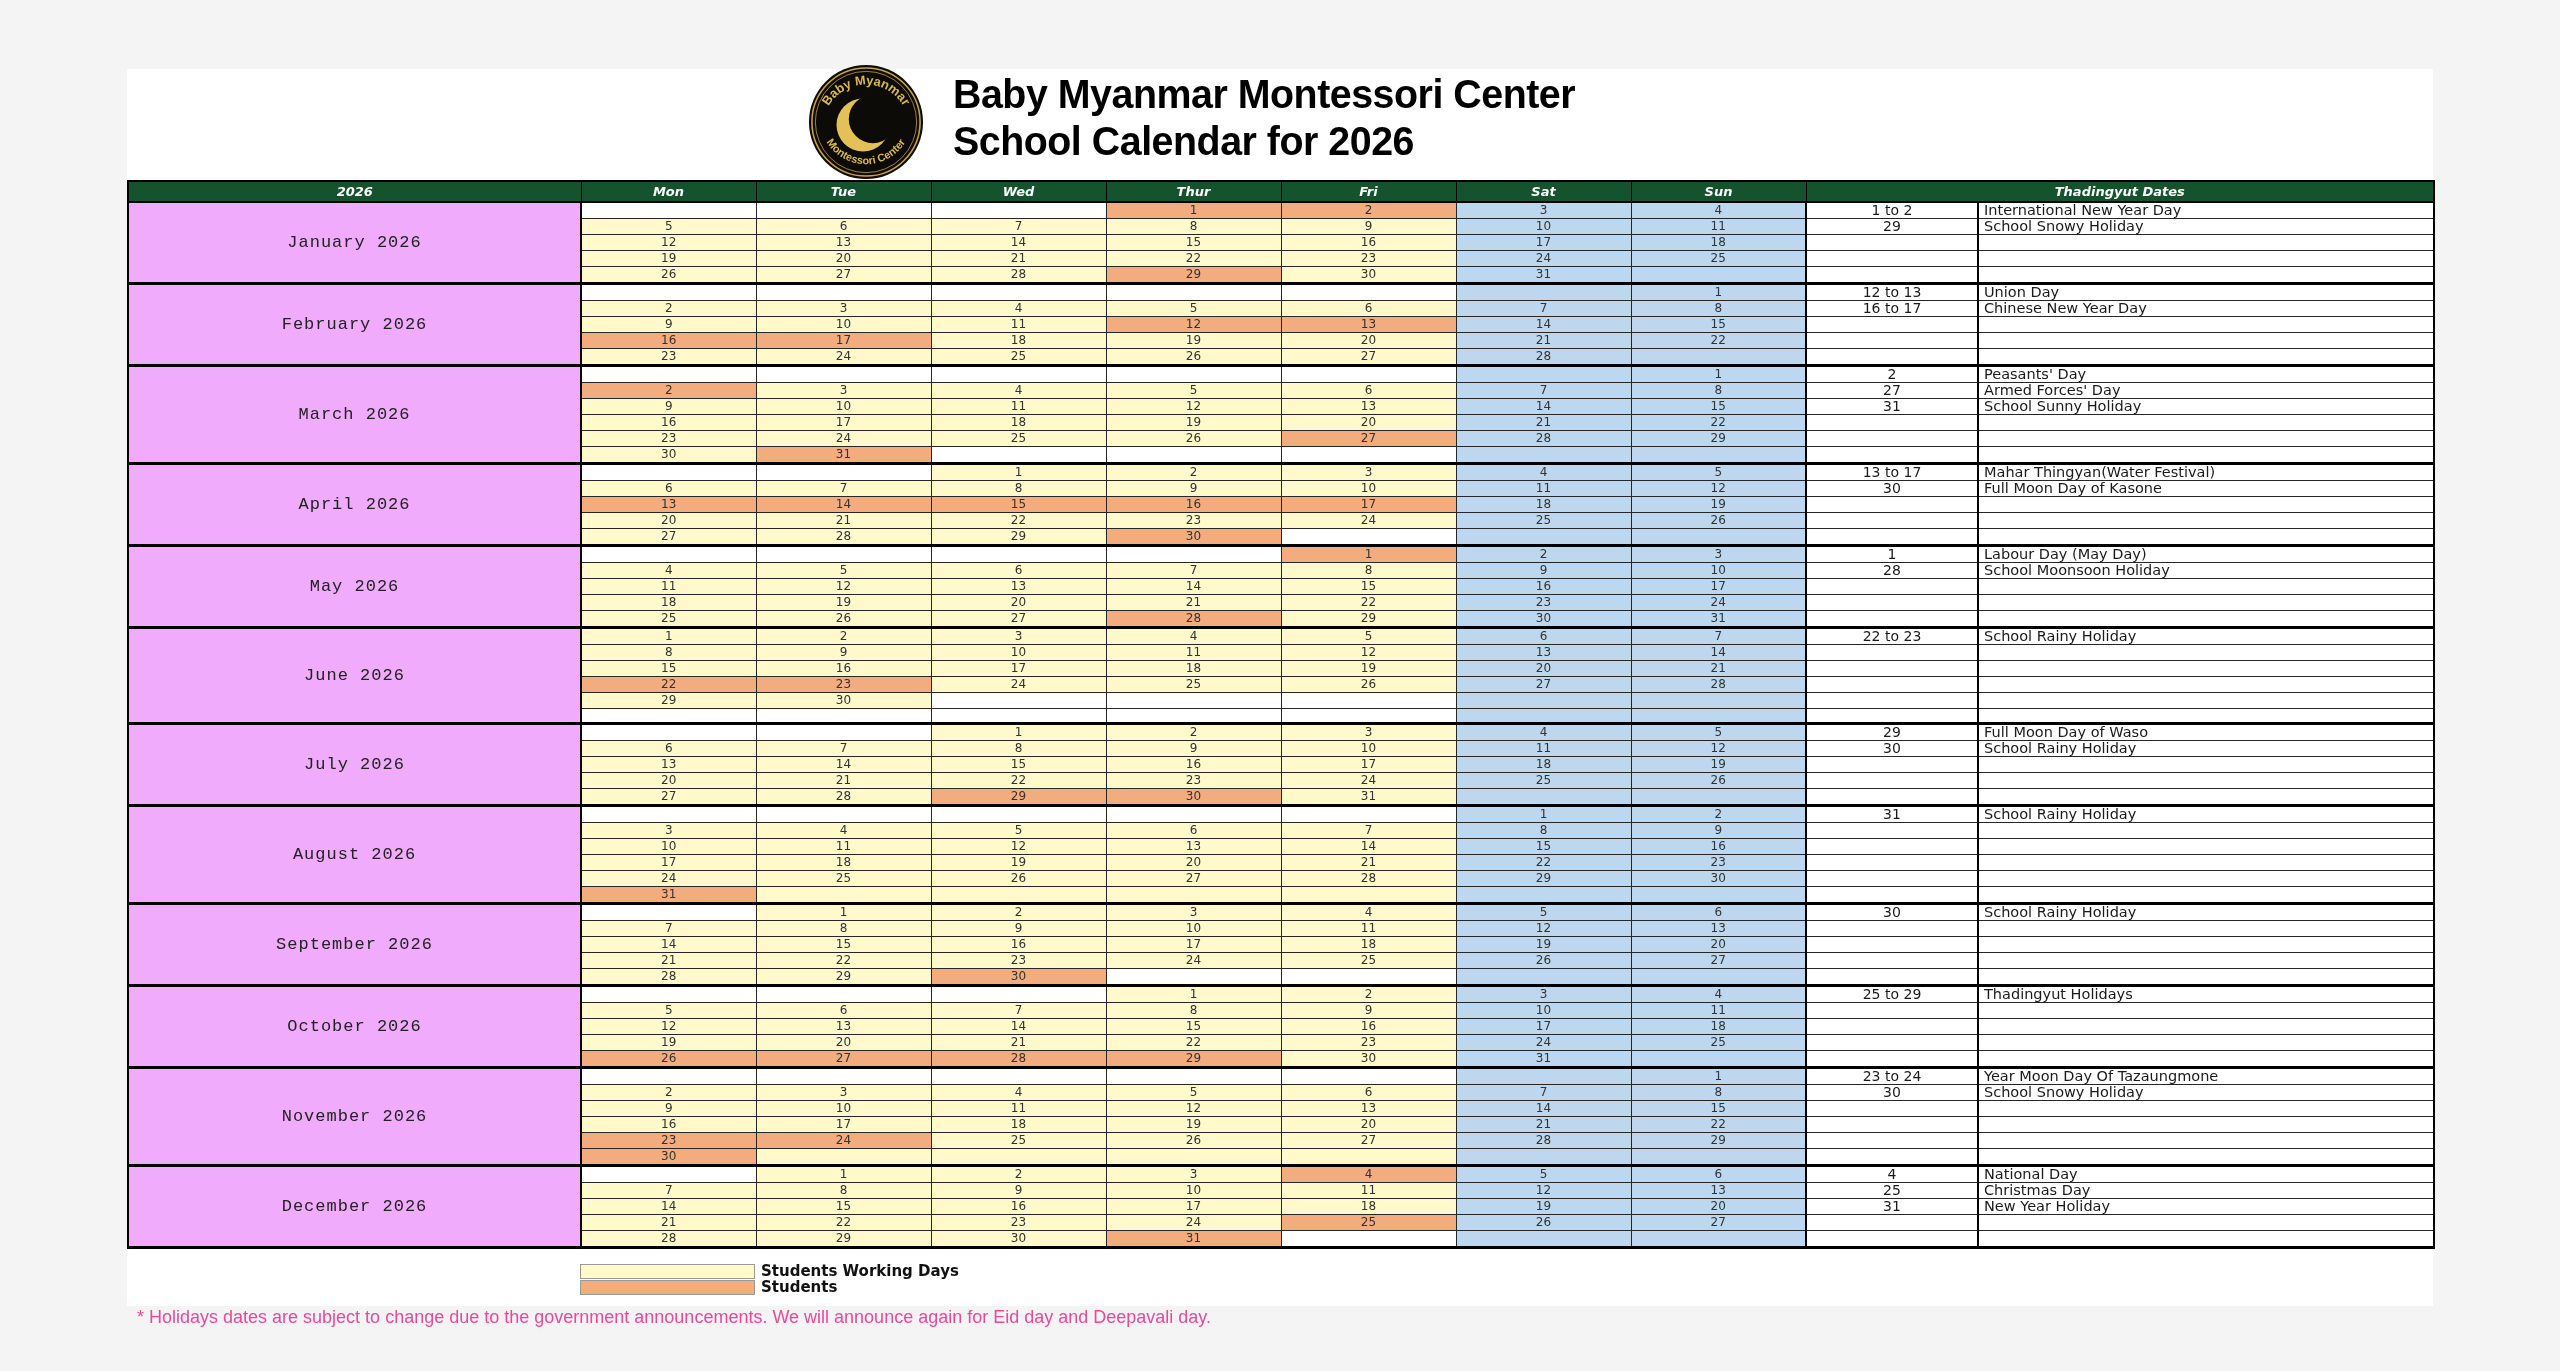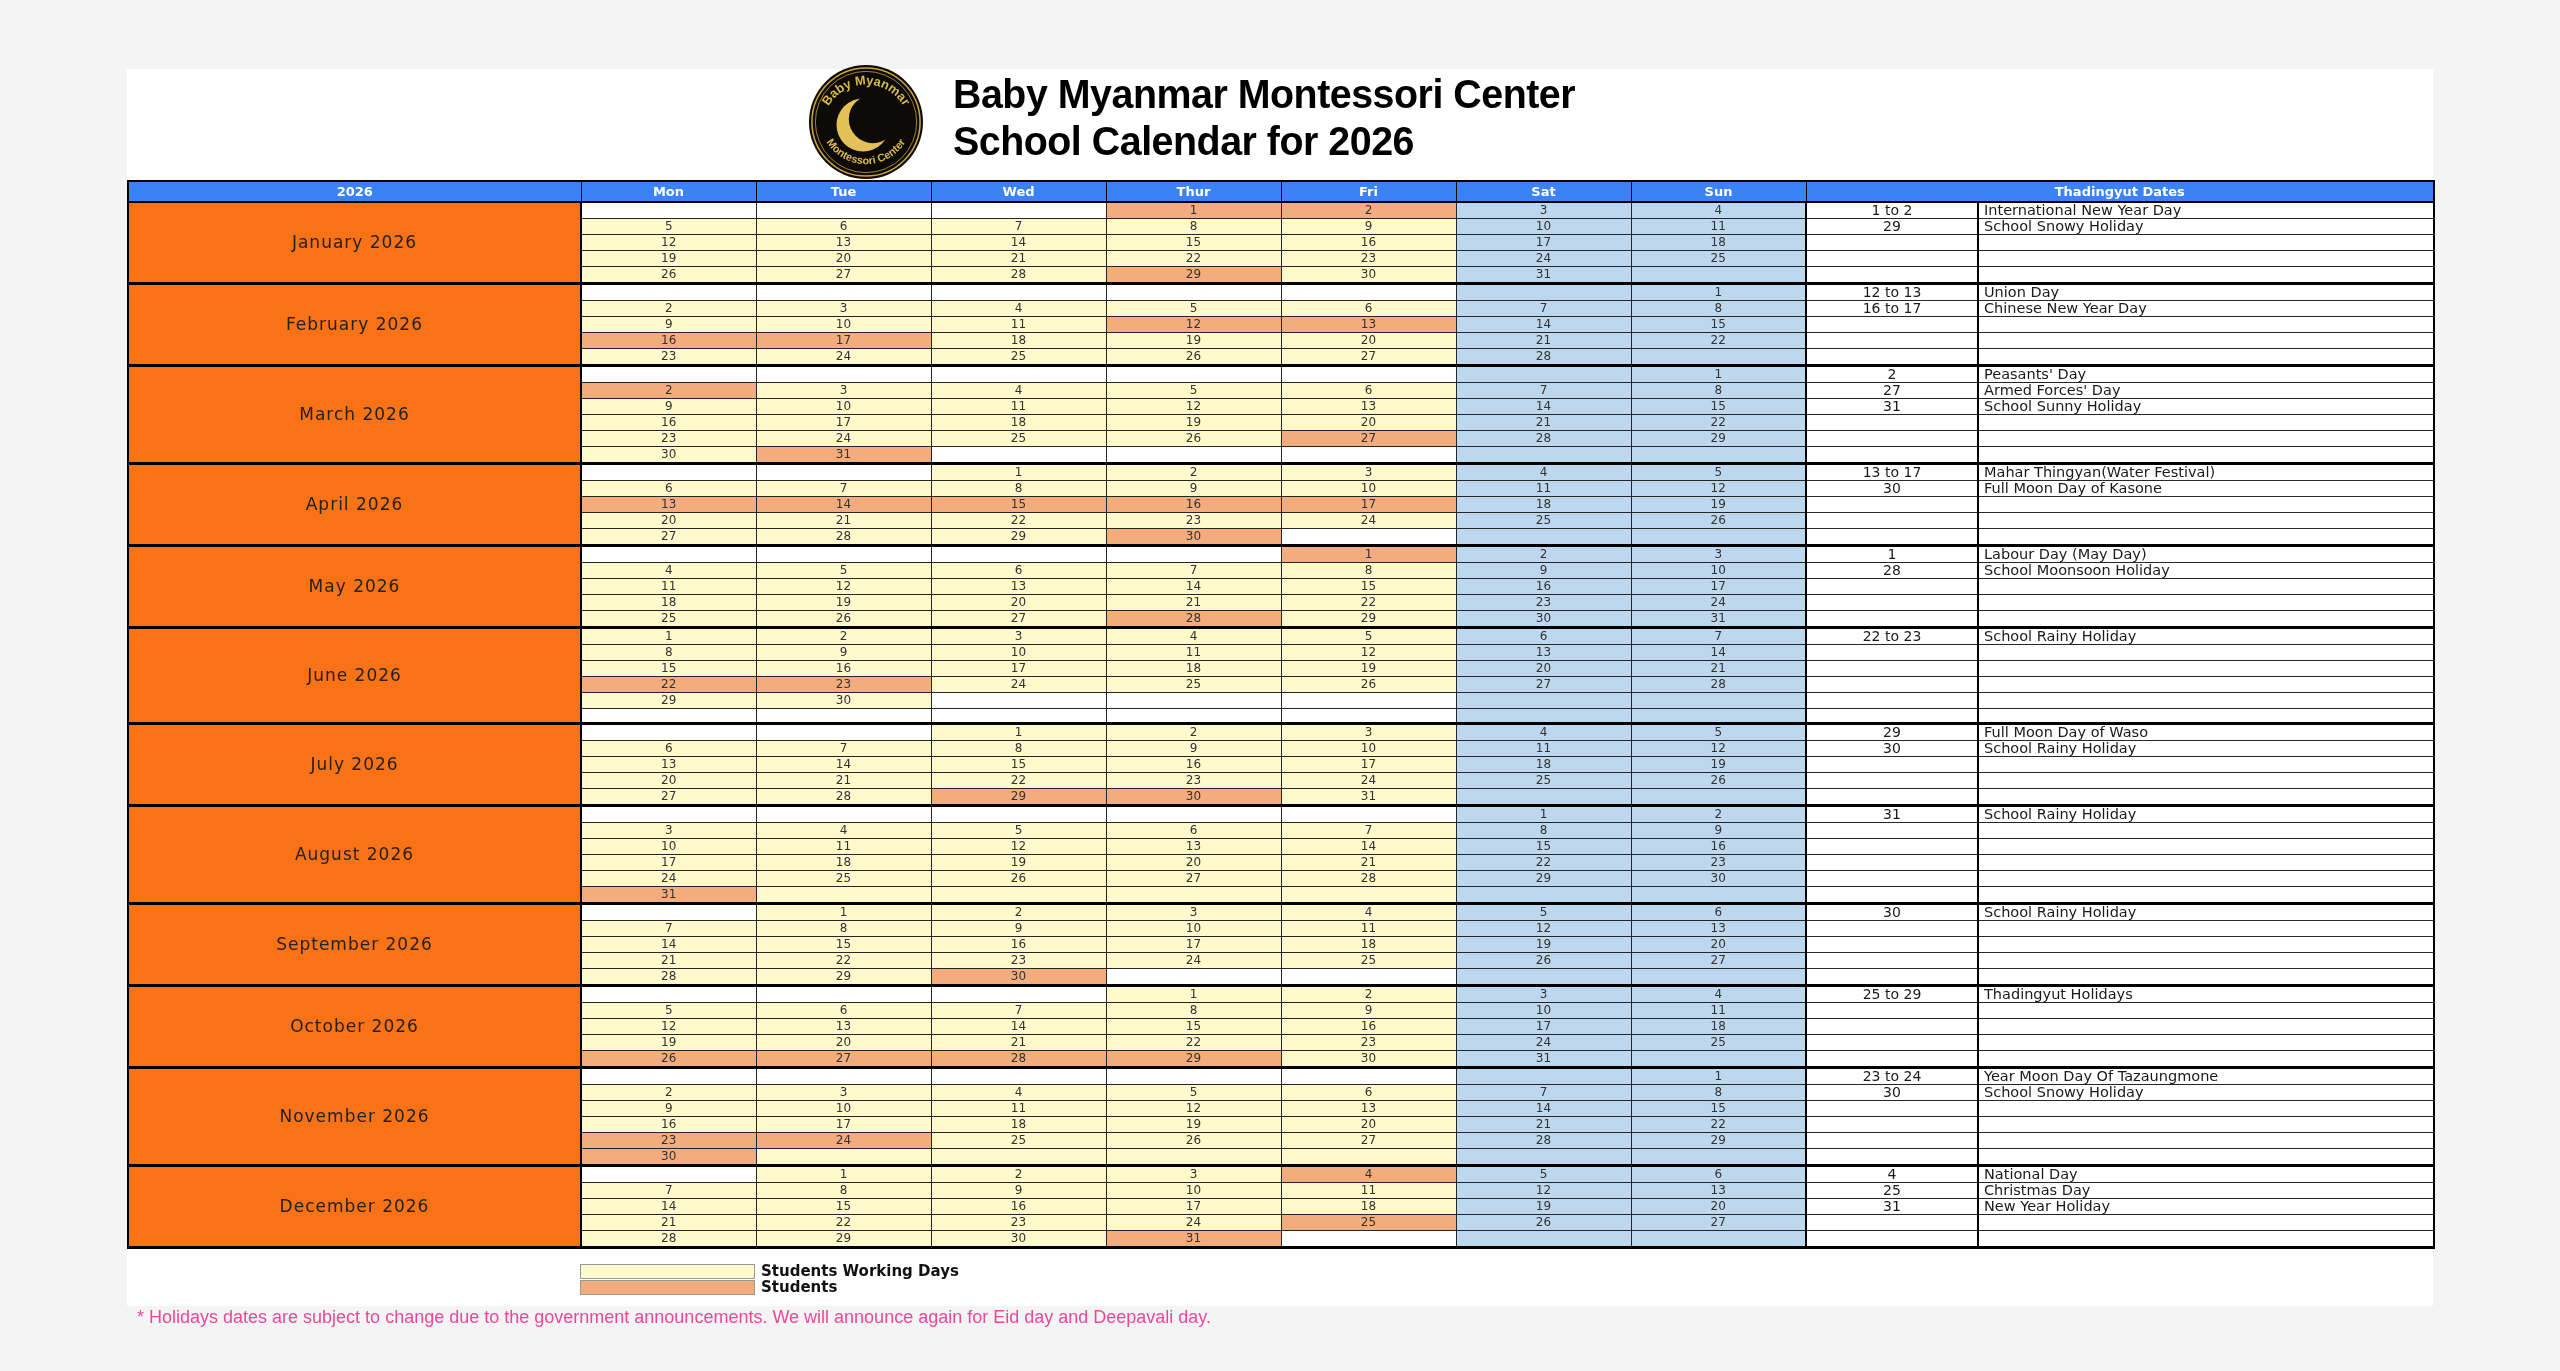--- a/index.html
+++ b/index.html
@@ -12,31 +12,32 @@
   .masthead { position:relative; height:111px; }
   .logo { position:absolute; left:680px; top:-6px; }
   .title {
     position:absolute; left:826px; top:2px; color:#000;
     font-family:"Liberation Sans", sans-serif; font-weight:bold;
     font-size:41px; line-height:47px; letter-spacing:-0.5px;
     transform:scaleX(.96); transform-origin:left top;
   }
   table.cal { border-collapse:collapse; table-layout:fixed; width:2306px; border:2px solid #000; }
   .cal th {
-    background:#3b82f6; color:#fff; font-size:13px; font-weight:bold;
+    background:#14532d; color:#fff; font-size:13px; font-weight:bold;
     height:21px; padding:0; border:1px solid #000; border-bottom:2px solid #000;
     text-align:center;
+    font-style:italic;
   }
   .cal td {
     border:1px solid #262626; height:15px; padding:0; text-align:center;
     font-size:12px; line-height:15px; color:#333; overflow:hidden;
   }
   .cal td.month {
-    background:#f97316; font-size:17px; color:#222; letter-spacing:1px;
-    border-right:2px solid #000; border-bottom:3px solid #000;
+    background:#f0abfc; font-size:17px; color:#222; letter-spacing:1px;
+    border-right:2px solid #000; border-bottom:3px solid #000;font-family:Liberation Mono, monospace;
   }
   td.white   { background:#ffffff; }
   td.yellow  { background:#FFF9CB; }
   td.blue    { background:#BDD7EE; }
   td.holiday { background:#F3AC7E; }
   tr.block-end td { border-bottom:3px solid #000; }
   td.note-num  { background:#fff; font-size:14px; color:#1a1a1a; border-left:2px solid #000; }
   td.note-label{
     background:#fff; font-size:14.5px; color:#1a1a1a; text-align:left;
     padding-left:5px; border-left:2px solid #000; white-space:nowrap;

